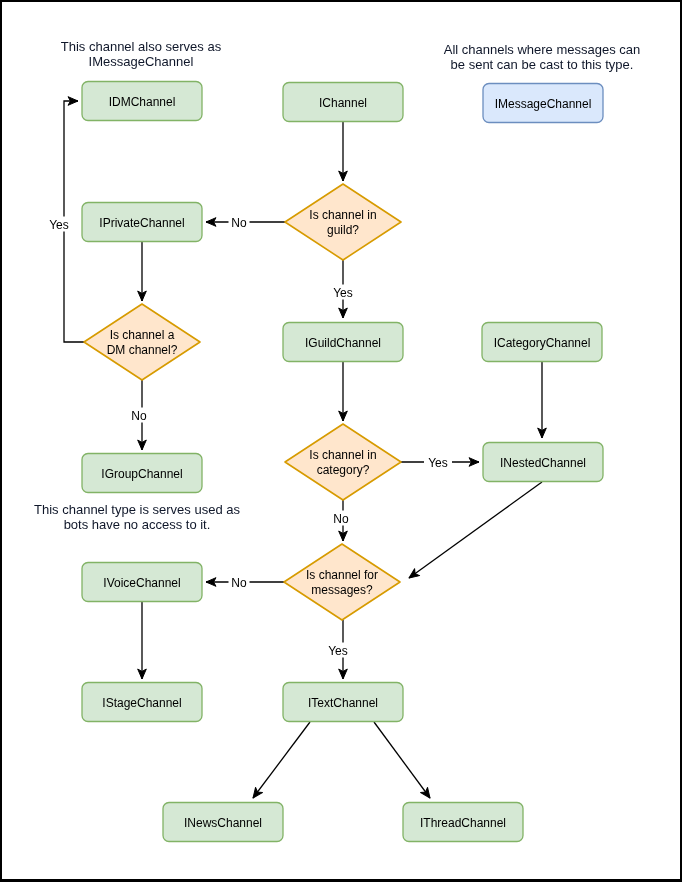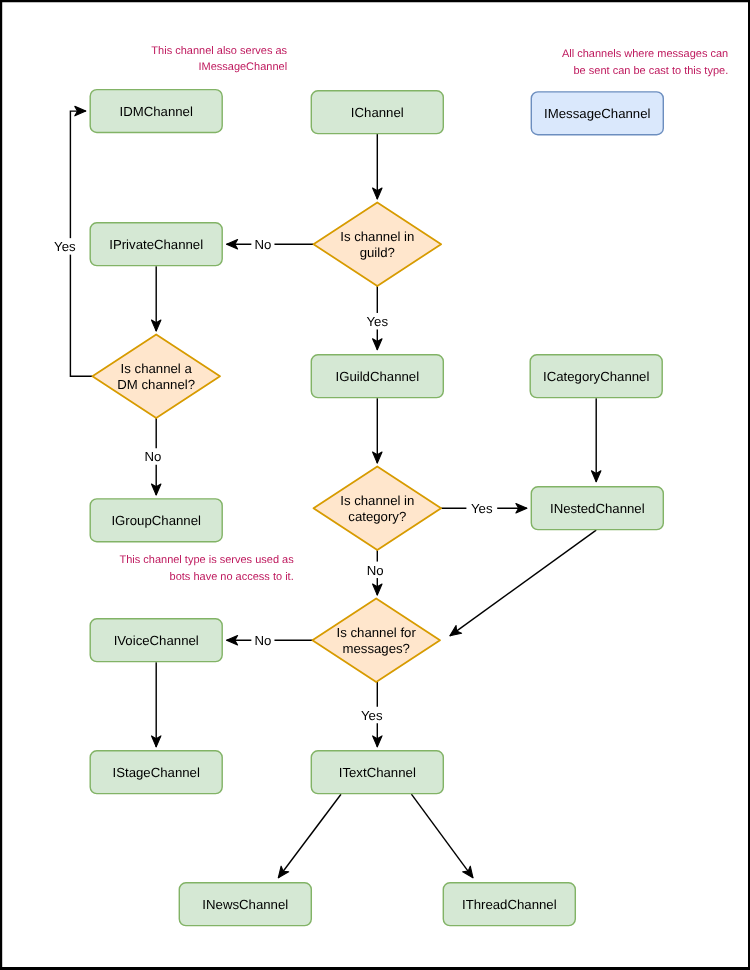--- a/index.html
+++ b/index.html
@@ -15,24 +15,24 @@
     overflow: hidden;
   }
   svg.flowchart { position: absolute; left: 0; top: 0; }
   svg.flowchart text {
     font-family: "Liberation Sans", sans-serif;
     font-size: 12px;
     fill: #000000;
   }
   .note {
     position: absolute;
-    font-size: 10px;
+    font-size: 13px;
     line-height: 15px;
-    color: #be185d;
-    text-align: right;
+    color: #0f172a;
+    text-align: center;
     white-space: pre-line;
   }
   .note-dm      { left: 19px;  top: 37px;  width: 240px; }
   .note-message { left: 420px; top: 40px;  width: 240px; }
   .note-group   { left: 5px;   top: 500px; width: 260px; }
 </style>
 </head>
 <body>
 
 <div class="page">

